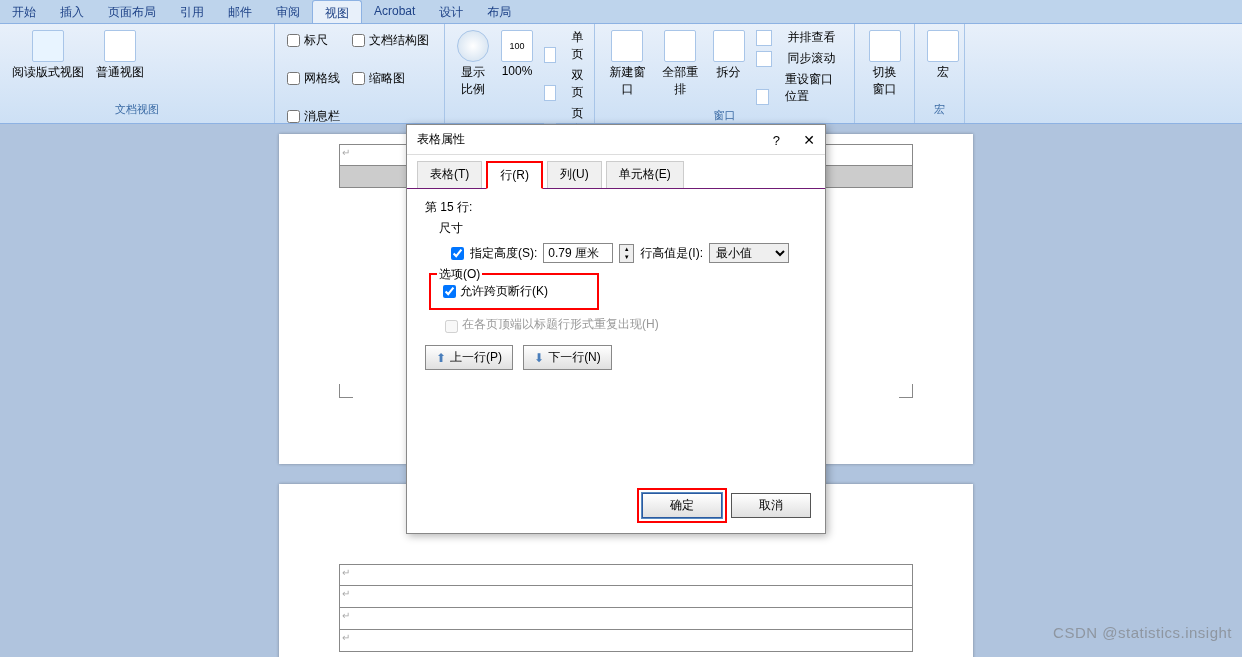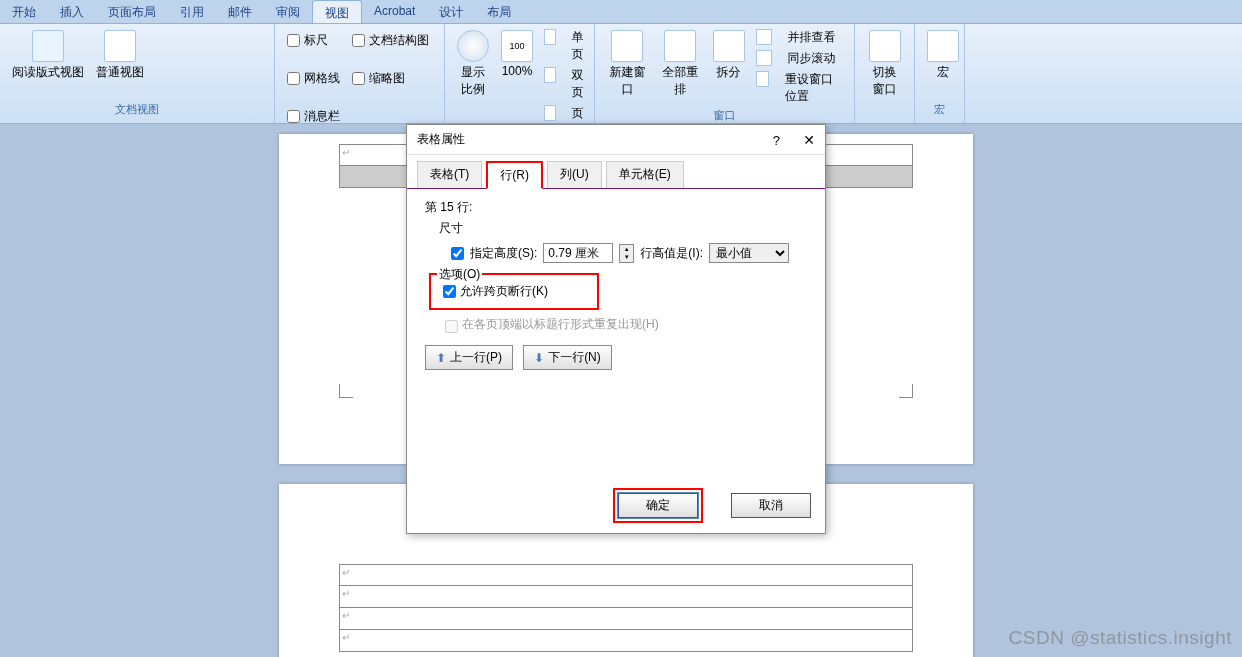--- a/index.html
+++ b/index.html
@@ -13,21 +13,21 @@
     .ribbon-group { border-right: 1px solid #a8c5e8; padding: 4px 8px; display: flex; flex-direction: column; }
     .ribbon-group-content { flex: 1; display: flex; align-items: flex-start; gap: 4px; }
     .ribbon-group-label { text-align: center; color: #3b6ba5; font-size: 11px; padding: 2px 0; }
     .ribbon-btn { display: flex; flex-direction: column; align-items: center; gap: 2px; padding: 2px 4px; cursor: pointer; }
     .ribbon-btn-large { text-align: center; }
     .ribbon-icon { width: 32px; height: 32px; background: #fff; border: 1px solid #a8c5e8; border-radius: 2px; }
     .ribbon-check-list { display: flex; flex-direction: column; gap: 21px; padding: 4px; }
     .ribbon-check-item { display: flex; align-items: center; gap: 4px; }
     .ribbon-check-item input { width: 13px; height: 13px; }
     .small-btn-list { display: flex; flex-direction: column; gap: 2px; }
-    .small-btn { display: flex; align-items: flex-start; gap: 16px; padding: 1px 3px; }
+    .small-btn { display: flex; align-items: flex-end; gap: 16px; padding: 1px 3px; }
     .small-icon { width: 16px; height: 16px; background: #fff; border: 1px solid #a8c5e8; }
     
     .doc-area { position: absolute; top: 124px; left: 0; right: 0; bottom: 0; background: #b0c4de; }
     .page { position: absolute; background: #fff; box-shadow: 0 0 3px rgba(0,0,0,.3); }
     .page1 { left: 279px; top: 10px; width: 694px; height: 330px; }
     .page2 { left: 279px; top: 360px; width: 694px; height: 297px; }
     .tbl-row { height: 22px; border-bottom: 1px solid #888; border-left: 1px solid #888; border-right: 1px solid #888; margin: 0 60px; }
     .tbl-row.first { border-top: 1px solid #888; margin-top: 10px; }
     .tbl-selected { background: #ccc; }
     .corner { position: absolute; width: 14px; height: 14px; border-left: 1px solid #888; border-bottom: 1px solid #888; }
@@ -51,26 +51,26 @@
     .spinner div { flex:1; font-size:6px; text-align:center; line-height:8px; background:#eee; }
     .size-row select { width: 80px; padding: 1px 2px; border: 1px solid #888; }
     .options-box { border: 2px solid red; padding: 4px 8px 8px; margin-left: 4px; margin-bottom: 12px; width: 170px; position: relative; }
     .options-legend { position: absolute; top: -9px; left: 6px; background: #fff; padding: 0 2px; }
     .option-row { display: flex; align-items: center; gap: 4px; margin-top: 4px; margin-left: 4px; }
     .option-row.disabled { color: #999; align-items: flex-end; }
     .nav-btns { display: flex; gap: 10px; margin-top: 6px; }
     .nav-btn { border: 1px solid #888; background: linear-gradient(#fff,#e0e0e0); padding: 3px 10px; cursor: pointer; display: flex; align-items: center; gap: 4px; }
     .arrow-up { color: #4a7ebb; }
     .arrow-down { color: #4a7ebb; }
-    .dialog-footer { position: absolute; bottom: 10px; right: 14px; display: flex; gap: 28px; align-items: center; }
+    .dialog-footer { position: absolute; bottom: 10px; right: 14px; display: flex; gap: 4px; align-items: center; }
     .ok-wrap { border: 2px solid red; padding: 3px; }
     .dlg-btn { width: 80px; padding: 3px 0; border: 1px solid #555; background: linear-gradient(#fff,#e0e0e0); cursor: pointer; text-align: center; }
     .dlg-btn.ok { border: 1px solid #2a5aa0; outline: 1px solid #5a8ac0; }
     
-    .watermark { position: absolute; right: 10px; bottom: 8px; color: rgba(120,120,120,.6); font-size: 19px; letter-spacing: .5px; }
+    .watermark { position: absolute; right: 10px; bottom: 16px; color: rgba(120,120,120,.6); font-size: 15px; letter-spacing: .5px; }
     .para-mark { color: #aaa; font-size: 10px; padding-left: 2px; }
   </style>
 </head>
 <body>
 
 <div class="tabs">
   <div class="tab">开始</div>
   <div class="tab">插入</div>
   <div class="tab">页面布局</div>
   <div class="tab">引用</div>

